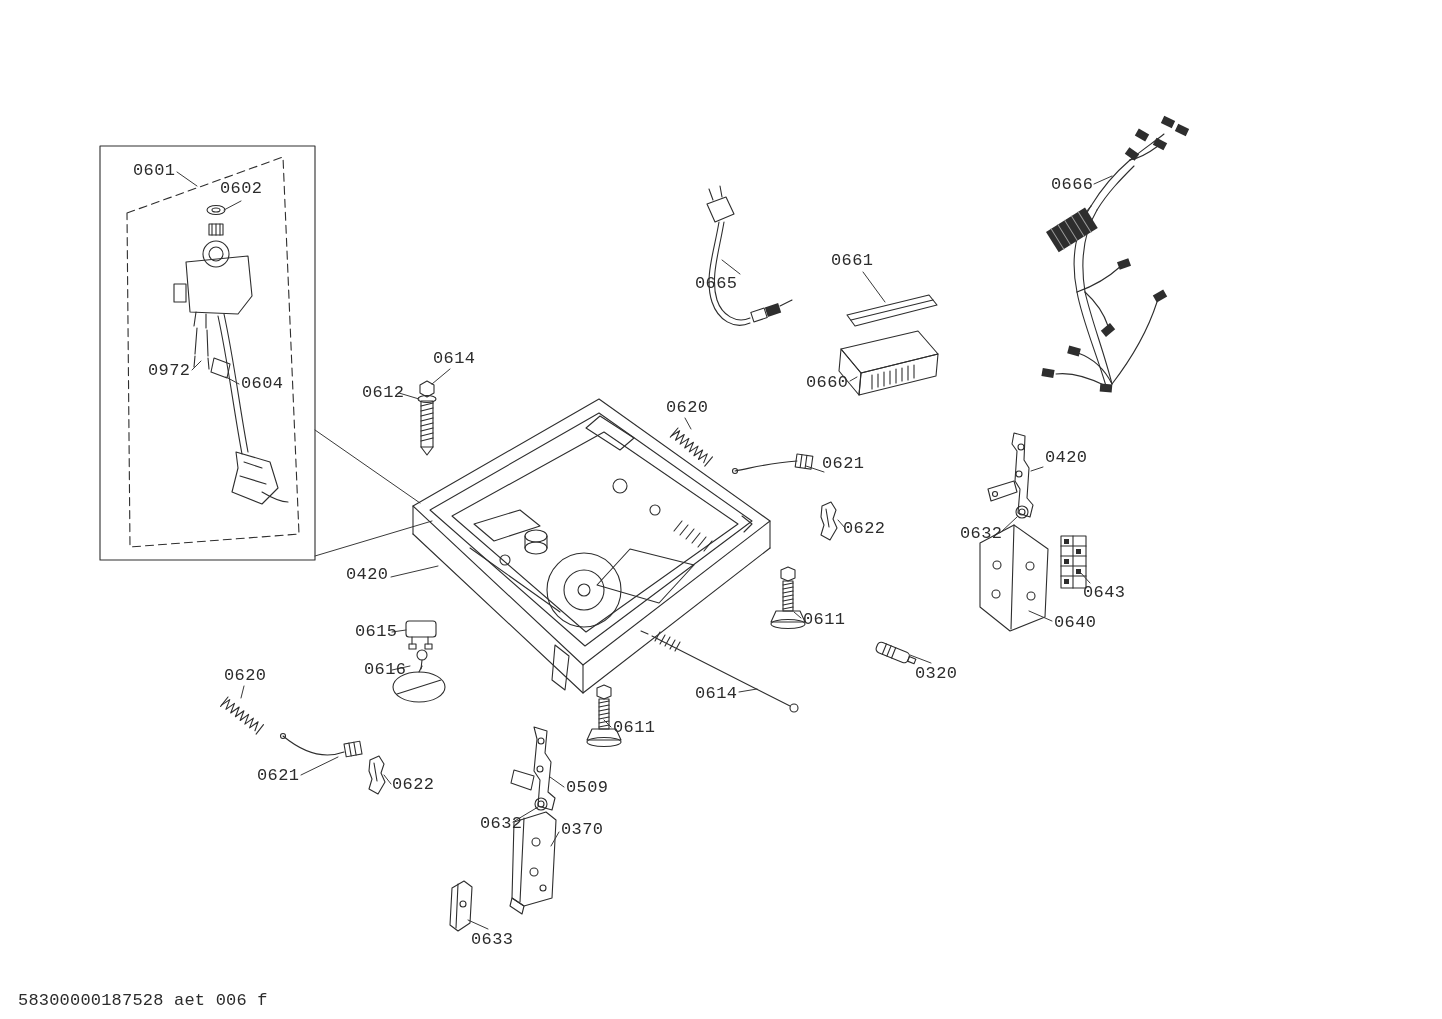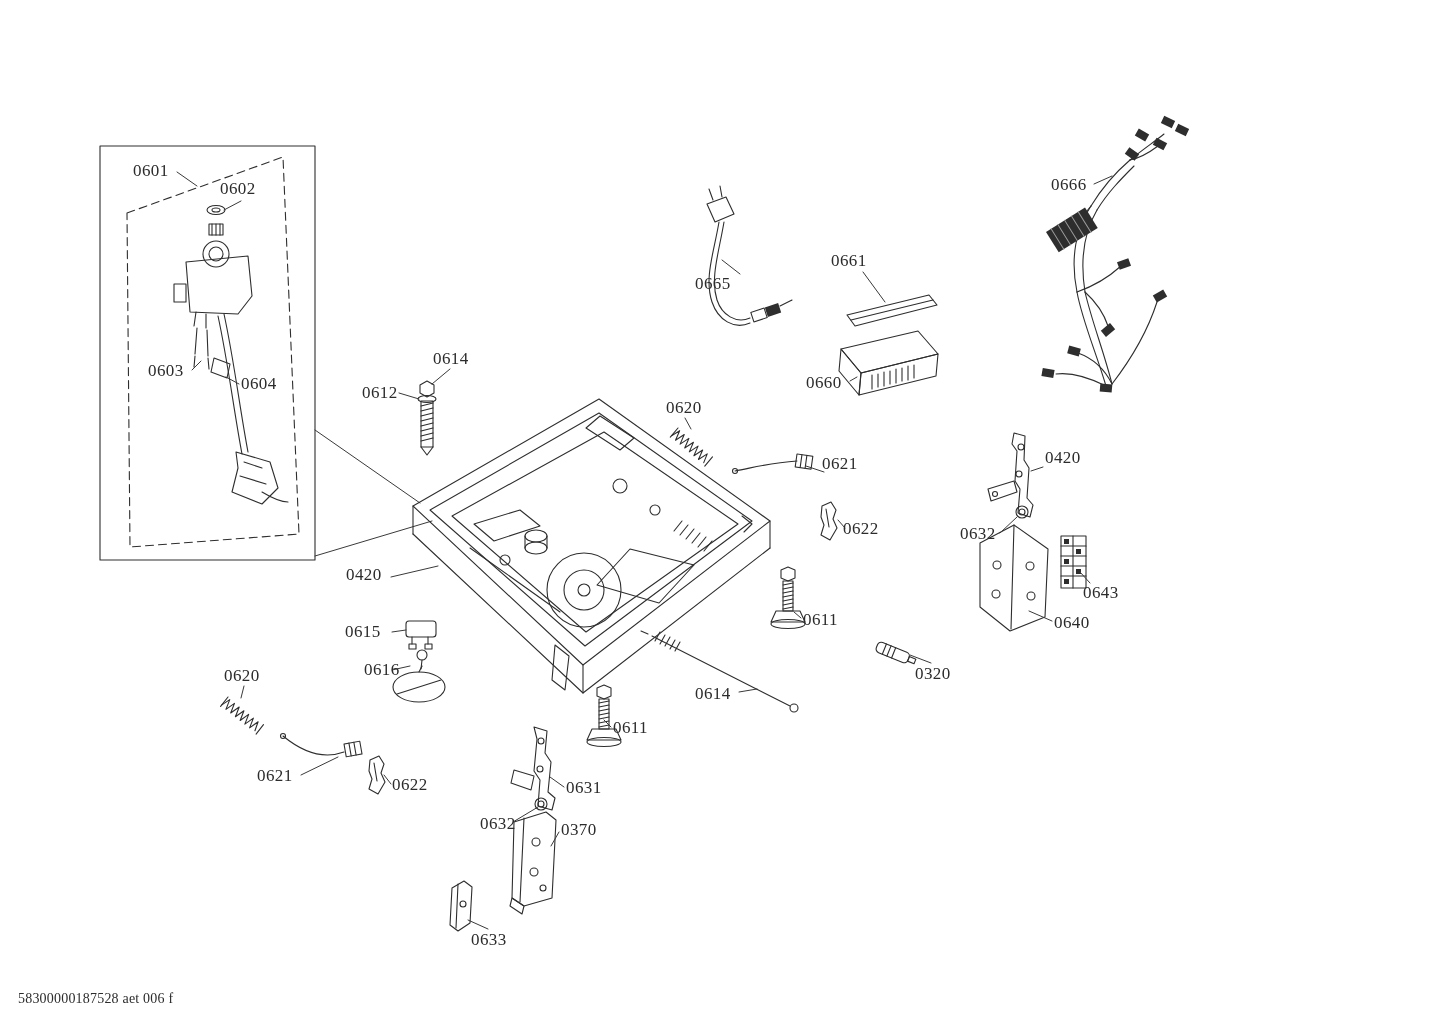--- a/index.html
+++ b/index.html
@@ -1,31 +1,31 @@
 <!DOCTYPE html>
 <html><head>
 <meta charset="utf-8">
 <style>
   html,body{margin:0;padding:0;background:#fff;}
   .canvas{
     position:relative;width:1442px;height:1019px;background:#ffffff;
-    font-family:Liberation Serif, serif;overflow:hidden;
+    font-family:Liberation Mono, monospace;overflow:hidden;
   }
   .art{position:absolute;left:0;top:0;}
   .art *{stroke:#2e2e2e;fill:none;stroke-width:1.1;stroke-linecap:round;stroke-linejoin:round;}
   .art .fd{fill:#2e2e2e;stroke:none;}
   .art .lt{stroke:#9a9a9a;stroke-width:1;}
   .art .ld{stroke:#3a3a3a;stroke-width:1;}
   .art .dash{stroke-dasharray:8 5;}
   .part-label{
     position:absolute;font-size:17px;color:#2c2c2c;letter-spacing:.4px;
     white-space:nowrap;line-height:18px;
   }
   .footer-code{
-    position:absolute;left:18px;top:991px;font-size:14px;color:#2c2c2c;letter-spacing:.2px;
+    position:absolute;left:18px;top:991px;font-size:17px;color:#2c2c2c;letter-spacing:.2px;
   }
 </style>
 </head>
 <body>
 
 <div class="canvas">
 
   <svg class="art" width="1442" height="1019" viewBox="0 0 1442 1019">
 
     <defs>
@@ -366,44 +366,44 @@
       <line class="ld" x1="391" y1="784" x2="384" y2="775"></line>
       <line class="ld" x1="564" y1="787" x2="550" y2="777"></line>
       <line class="ld" x1="513" y1="822" x2="538" y2="807"></line>
       <line class="ld" x1="559" y1="832" x2="551" y2="846"></line>
       <line class="ld" x1="488" y1="929" x2="468" y2="920"></line>
     </g>
   </svg>
 
   <div class="part-label" style="left:133px;top:162px">0601</div>
   <div class="part-label" style="left:220px;top:180px">0602</div>
-  <div class="part-label" style="left:148px;top:362px">0603</div>
+  <div class="part-label" style="left:148px;top:362px">0972</div>
   <div class="part-label" style="left:241px;top:375px">0604</div>
   <div class="part-label" style="left:433px;top:350px">0614</div>
   <div class="part-label" style="left:362px;top:384px">0612</div>
   <div class="part-label" style="left:666px;top:399px">0620</div>
   <div class="part-label" style="left:695px;top:275px">0665</div>
   <div class="part-label" style="left:831px;top:252px">0661</div>
   <div class="part-label" style="left:806px;top:374px">0660</div>
   <div class="part-label" style="left:1051px;top:176px">0666</div>
   <div class="part-label" style="left:822px;top:455px">0621</div>
   <div class="part-label" style="left:843px;top:520px">0622</div>
   <div class="part-label" style="left:1045px;top:449px">0420</div>
   <div class="part-label" style="left:960px;top:525px">0632</div>
   <div class="part-label" style="left:1083px;top:584px">0643</div>
   <div class="part-label" style="left:1054px;top:614px">0640</div>
   <div class="part-label" style="left:346px;top:566px">0420</div>
   <div class="part-label" style="left:803px;top:611px">0611</div>
-  <div class="part-label" style="left:345px;top:623px">0615</div>
+  <div class="part-label" style="left:355px;top:623px">0615</div>
   <div class="part-label" style="left:364px;top:661px">0616</div>
   <div class="part-label" style="left:224px;top:667px">0620</div>
   <div class="part-label" style="left:915px;top:665px">0320</div>
   <div class="part-label" style="left:695px;top:685px">0614</div>
   <div class="part-label" style="left:613px;top:719px">0611</div>
   <div class="part-label" style="left:257px;top:767px">0621</div>
   <div class="part-label" style="left:392px;top:776px">0622</div>
-  <div class="part-label" style="left:566px;top:779px">0631</div>
+  <div class="part-label" style="left:566px;top:779px">0509</div>
   <div class="part-label" style="left:480px;top:815px">0632</div>
   <div class="part-label" style="left:561px;top:821px">0370</div>
   <div class="part-label" style="left:471px;top:931px">0633</div>
 
   <div class="footer-code">58300000187528 aet 006 f</div>
 </div>
 
 </body></html>

